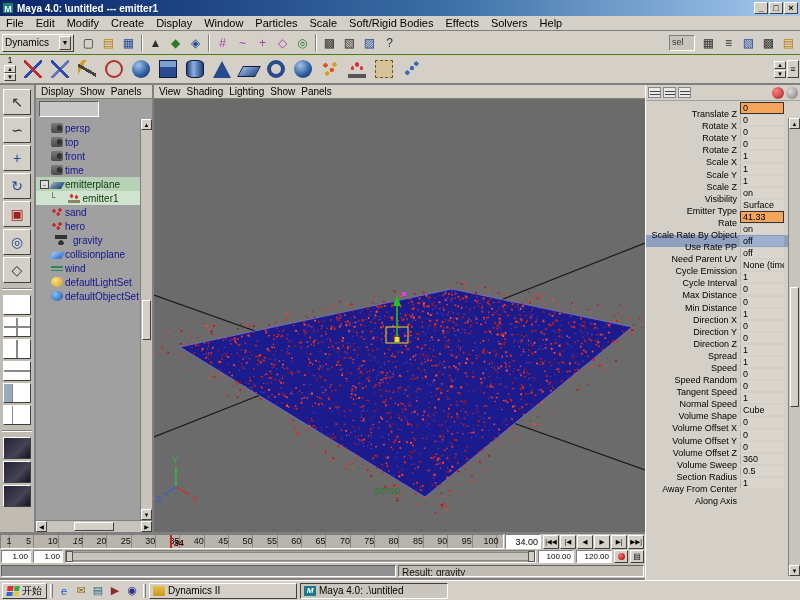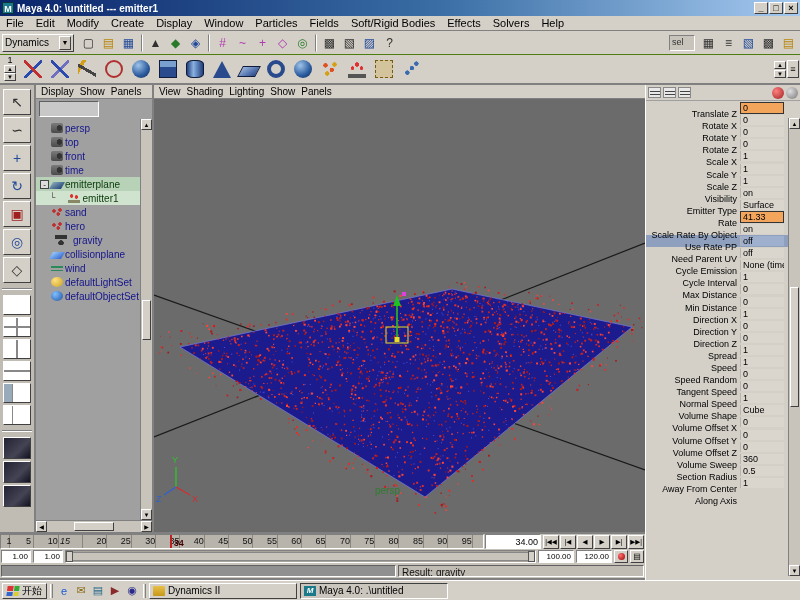--- a/index.html
+++ b/index.html
@@ -152,21 +152,21 @@
   .cb-row.row-blue .cb-value { background:#9fb0cf; }
   .cb-vscroll { position:absolute; right:0; top:33px; bottom:4px; width:12px; background:#c8c4bc;
     border-left:1px solid #808080; display:flex; flex-direction:column; justify-content:space-between; align-items:center; }
 
   
   .time-row { height:17px; display:flex; align-items:stretch; border-top:2px solid #808080; background:#c8c4bc; }
   #ruler { flex:1; position:relative; background:#b8b4ac; border:1px solid; border-color:#808080 #fff #fff #808080; overflow:hidden; }
   .tick-label { position:absolute; top:1px; transform:translateX(-50%); font-size:9px; color:#111; }
   .cur-marker { position:absolute; top:0; bottom:0; width:2px; background:#c02020; }
   .cur-label { position:absolute; top:3px; font-size:9px; color:#400; font-weight:bold; }
-  .time-field { width:56px; background:#fff; border:1px solid; border-color:#808080 #fff #fff #808080;
+  .time-field { width:36px; background:#fff; border:1px solid; border-color:#808080 #fff #fff #808080;
     font-size:9px; text-align:right; padding:2px 2px 0 0; margin:0 1px; }
   .playback { display:flex; align-items:center; gap:1px; padding:0 1px; }
   .pb-btn { width:16px; height:14px; background:#d4d0c8; border:1px solid; border-color:#fff #404040 #404040 #fff;
     font-size:6.5px; line-height:12px; text-align:center; white-space:nowrap; overflow:hidden; }
 
   
   .range-row { height:15px; display:flex; align-items:center; gap:2px; background:#c8c4bc; padding:0 1px; }
   .rs-field { width:30px; height:13px; background:#fff; border:1px solid; border-color:#808080 #fff #fff #808080;
     font-size:8px; text-align:right; padding:1px 2px 0 0; }
   .rs-field.wide { width:36px; }
@@ -215,21 +215,21 @@
 
   <div class="menubar">
 
   <span class="menu-item">File</span>
       <span class="menu-item">Edit</span>
       <span class="menu-item">Modify</span>
       <span class="menu-item">Create</span>
       <span class="menu-item">Display</span>
       <span class="menu-item">Window</span>
       <span class="menu-item">Particles</span>
-      <span class="menu-item">Fields</span>
+      <span class="menu-item">Scale</span>
       <span class="menu-item">Soft/Rigid Bodies</span>
       <span class="menu-item">Effects</span>
       <span class="menu-item">Solvers</span>
       <span class="menu-item">Help</span>
     </div>
 
   <div class="toolbar">
     <div class="menuset">
       <span class="ms-label">Dynamics</span>
       <span class="dd">▼</span>
@@ -2575,21 +2575,21 @@
             </svg>
           </div>
         </div>
       </div>
 
       <div class="time-row">
         <div id="ruler" style="background-image: repeating-linear-gradient(90deg, rgb(138, 134, 126) 0px, rgb(138, 134, 126) 1px, transparent 1px, transparent 24.3434px); background-position: 8px 0px;">
             <span class="tick-label" style="left: 8px;">1</span>
             <span class="tick-label" style="left: 27.4747px;">5</span>
             <span class="tick-label" style="left: 51.8182px;">10</span>
-            <span class="tick-label" style="left: 64px; font-style: italic;">15</span>
+            <span class="tick-label" style="left: 77px; font-style: italic;">15</span>
             <span class="tick-label" style="left: 100.505px;">20</span>
             <span class="tick-label" style="left: 124.848px;">25</span>
             <span class="tick-label" style="left: 149.192px;">30</span>
             <span class="tick-label" style="left: 173.535px;">35</span>
             <span class="tick-label" style="left: 197.879px;">40</span>
             <span class="tick-label" style="left: 222.222px;">45</span>
             <span class="tick-label" style="left: 246.566px;">50</span>
             <span class="tick-label" style="left: 270.909px;">55</span>
             <span class="tick-label" style="left: 295.253px;">60</span>
             <span class="tick-label" style="left: 319.596px;">65</span>

